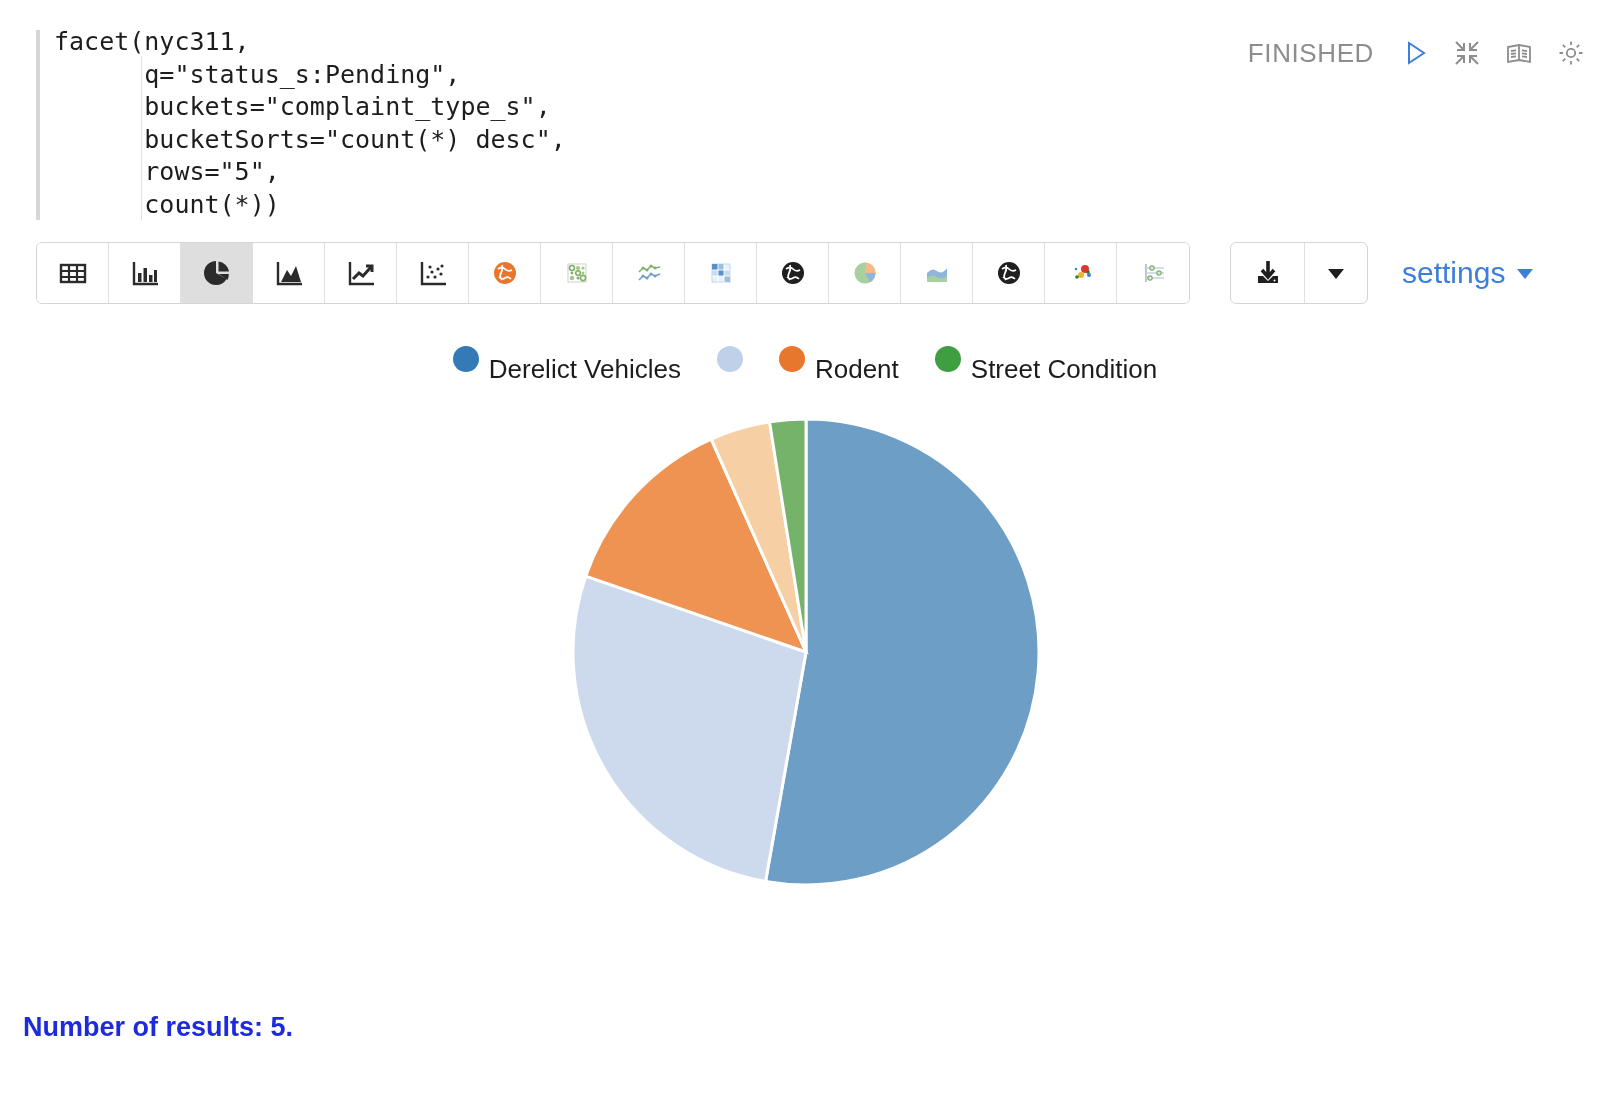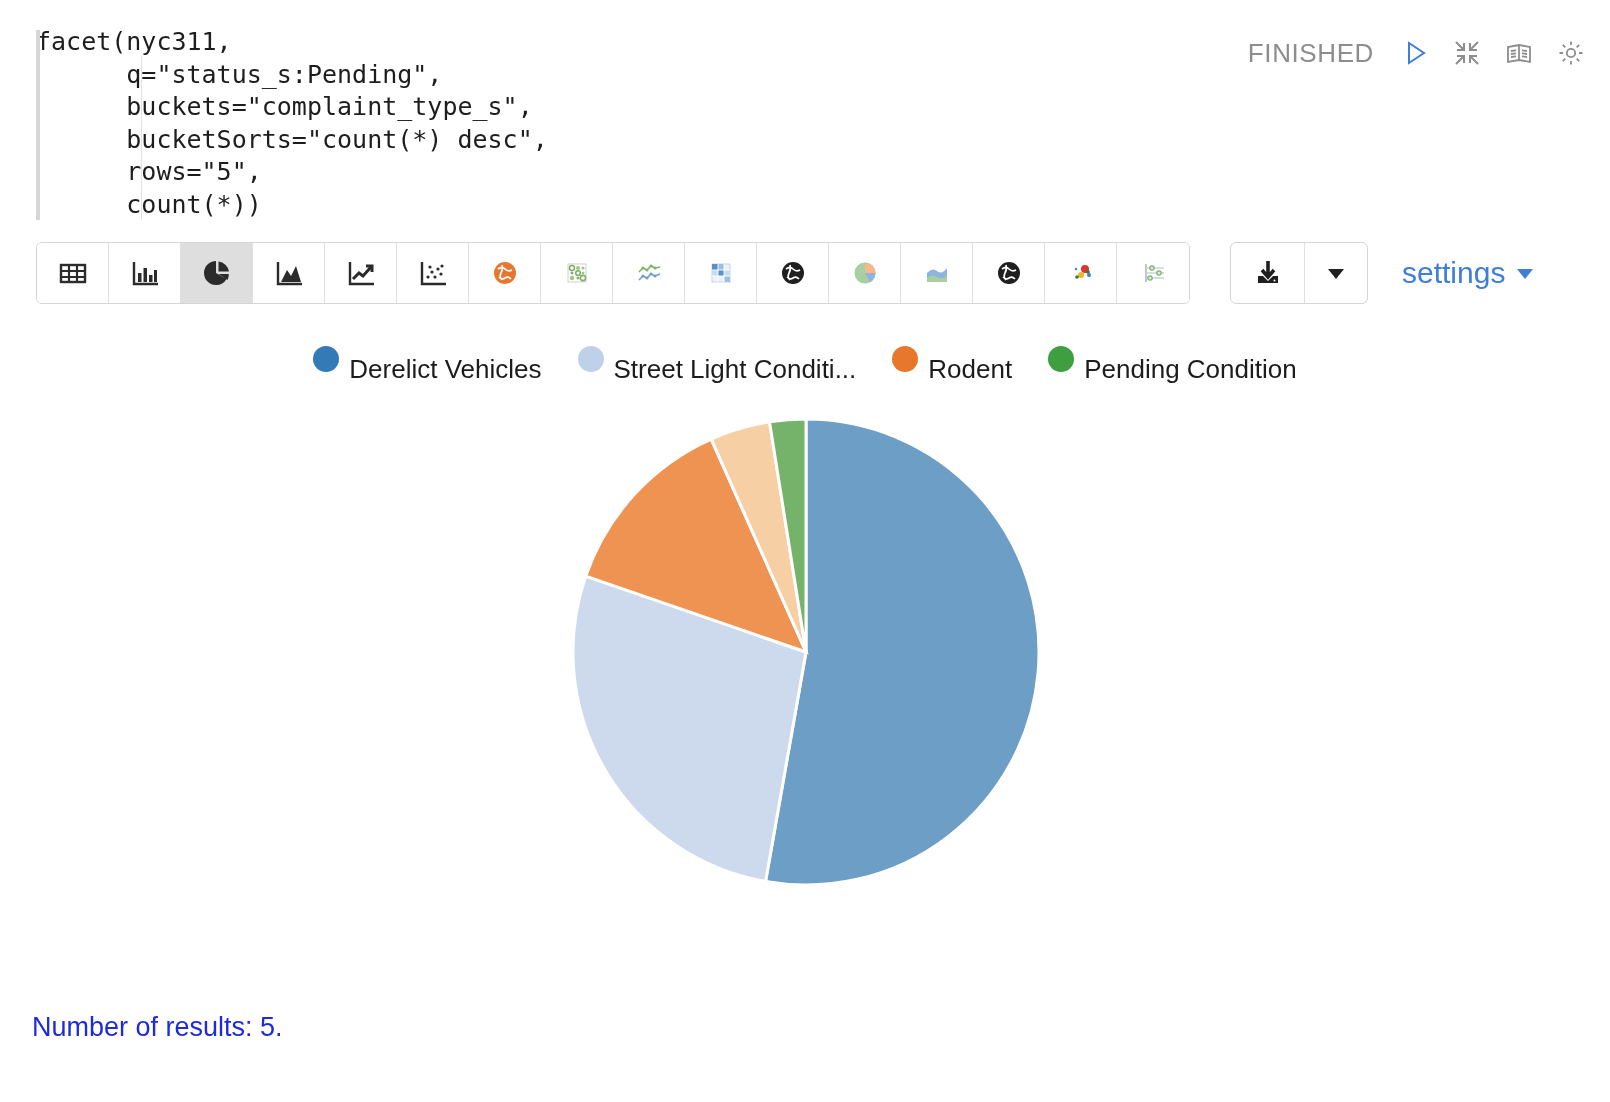--- a/index.html
+++ b/index.html
@@ -17,21 +17,21 @@
   }
 
   
   .query-area {
     position: relative;
     padding: 26px 0 18px 0;
   }
   .code-wrap {
     position: relative;
     margin-left: 36px;
-    padding-left: 0;
+    padding-left: 18px;
   }
   .code-gutter {
     position: absolute;
     left: 0;
     top: 4px;
     bottom: 2px;
     width: 4px;
     background: #d6d6d6;
   }
   .code-indent-guide {
@@ -181,24 +181,25 @@
   }
   .pie-svg {
     position: absolute;
     left: 0;
     top: 0;
   }
 
   
   .footer {
     position: absolute;
-    left: 32px;
+    left: 23px;
     top: 1012px;
     font-size: 27px;
     color: #1d2bdd;
+    font-weight: bold;
   }
 </style>
 </head>
 <body>
 
 <div class="query-area">
   <div class="code-wrap">
     <div class="code-gutter"></div>
     <div class="code-indent-guide"></div>
     <pre class="code">facet(nyc311,
@@ -427,29 +428,28 @@
   </div>
 </div>
 
 <div class="legend">
   <div class="legend-item">
     <span class="legend-swatch" style="background:#337ab7"></span>
     <span class="legend-label">Derelict Vehicles</span>
   </div>
   <div class="legend-item">
     <span class="legend-swatch" style="background:#bfd1e8"></span>
-    <span class="legend-label">Street Light Conditi...</span>
   </div>
   <div class="legend-item">
     <span class="legend-swatch" style="background:#e8772e"></span>
     <span class="legend-label">Rodent</span>
   </div>
   <div class="legend-item">
     <span class="legend-swatch" style="background:#3e9e40"></span>
-    <span class="legend-label">Pending Condition</span>
+    <span class="legend-label">Street Condition</span>
   </div>
 </div>
 
 <div class="chart-area">
   <svg class="pie-svg" width="1610" height="540" viewBox="0 0 1610 540">
     <g id="pie-slices">
         <path d="M 806 253 L 806.00 20.00 A 233 233 0 1 1 765.54 482.46 Z" fill="#6d9ec6" stroke="#ffffff" stroke-width="3"></path>
         <path d="M 806 253 L 765.54 482.46 A 233 233 0 0 1 585.69 177.14 Z" fill="#cddaed" stroke="#ffffff" stroke-width="3"></path>
         <path d="M 806 253 L 585.69 177.14 A 233 233 0 0 1 711.23 40.14 Z" fill="#ef9353" stroke="#ffffff" stroke-width="3"></path>
         <path d="M 806 253 L 711.23 40.14 A 233 233 0 0 1 769.55 22.87 Z" fill="#f7cfa5" stroke="#ffffff" stroke-width="3"></path>

